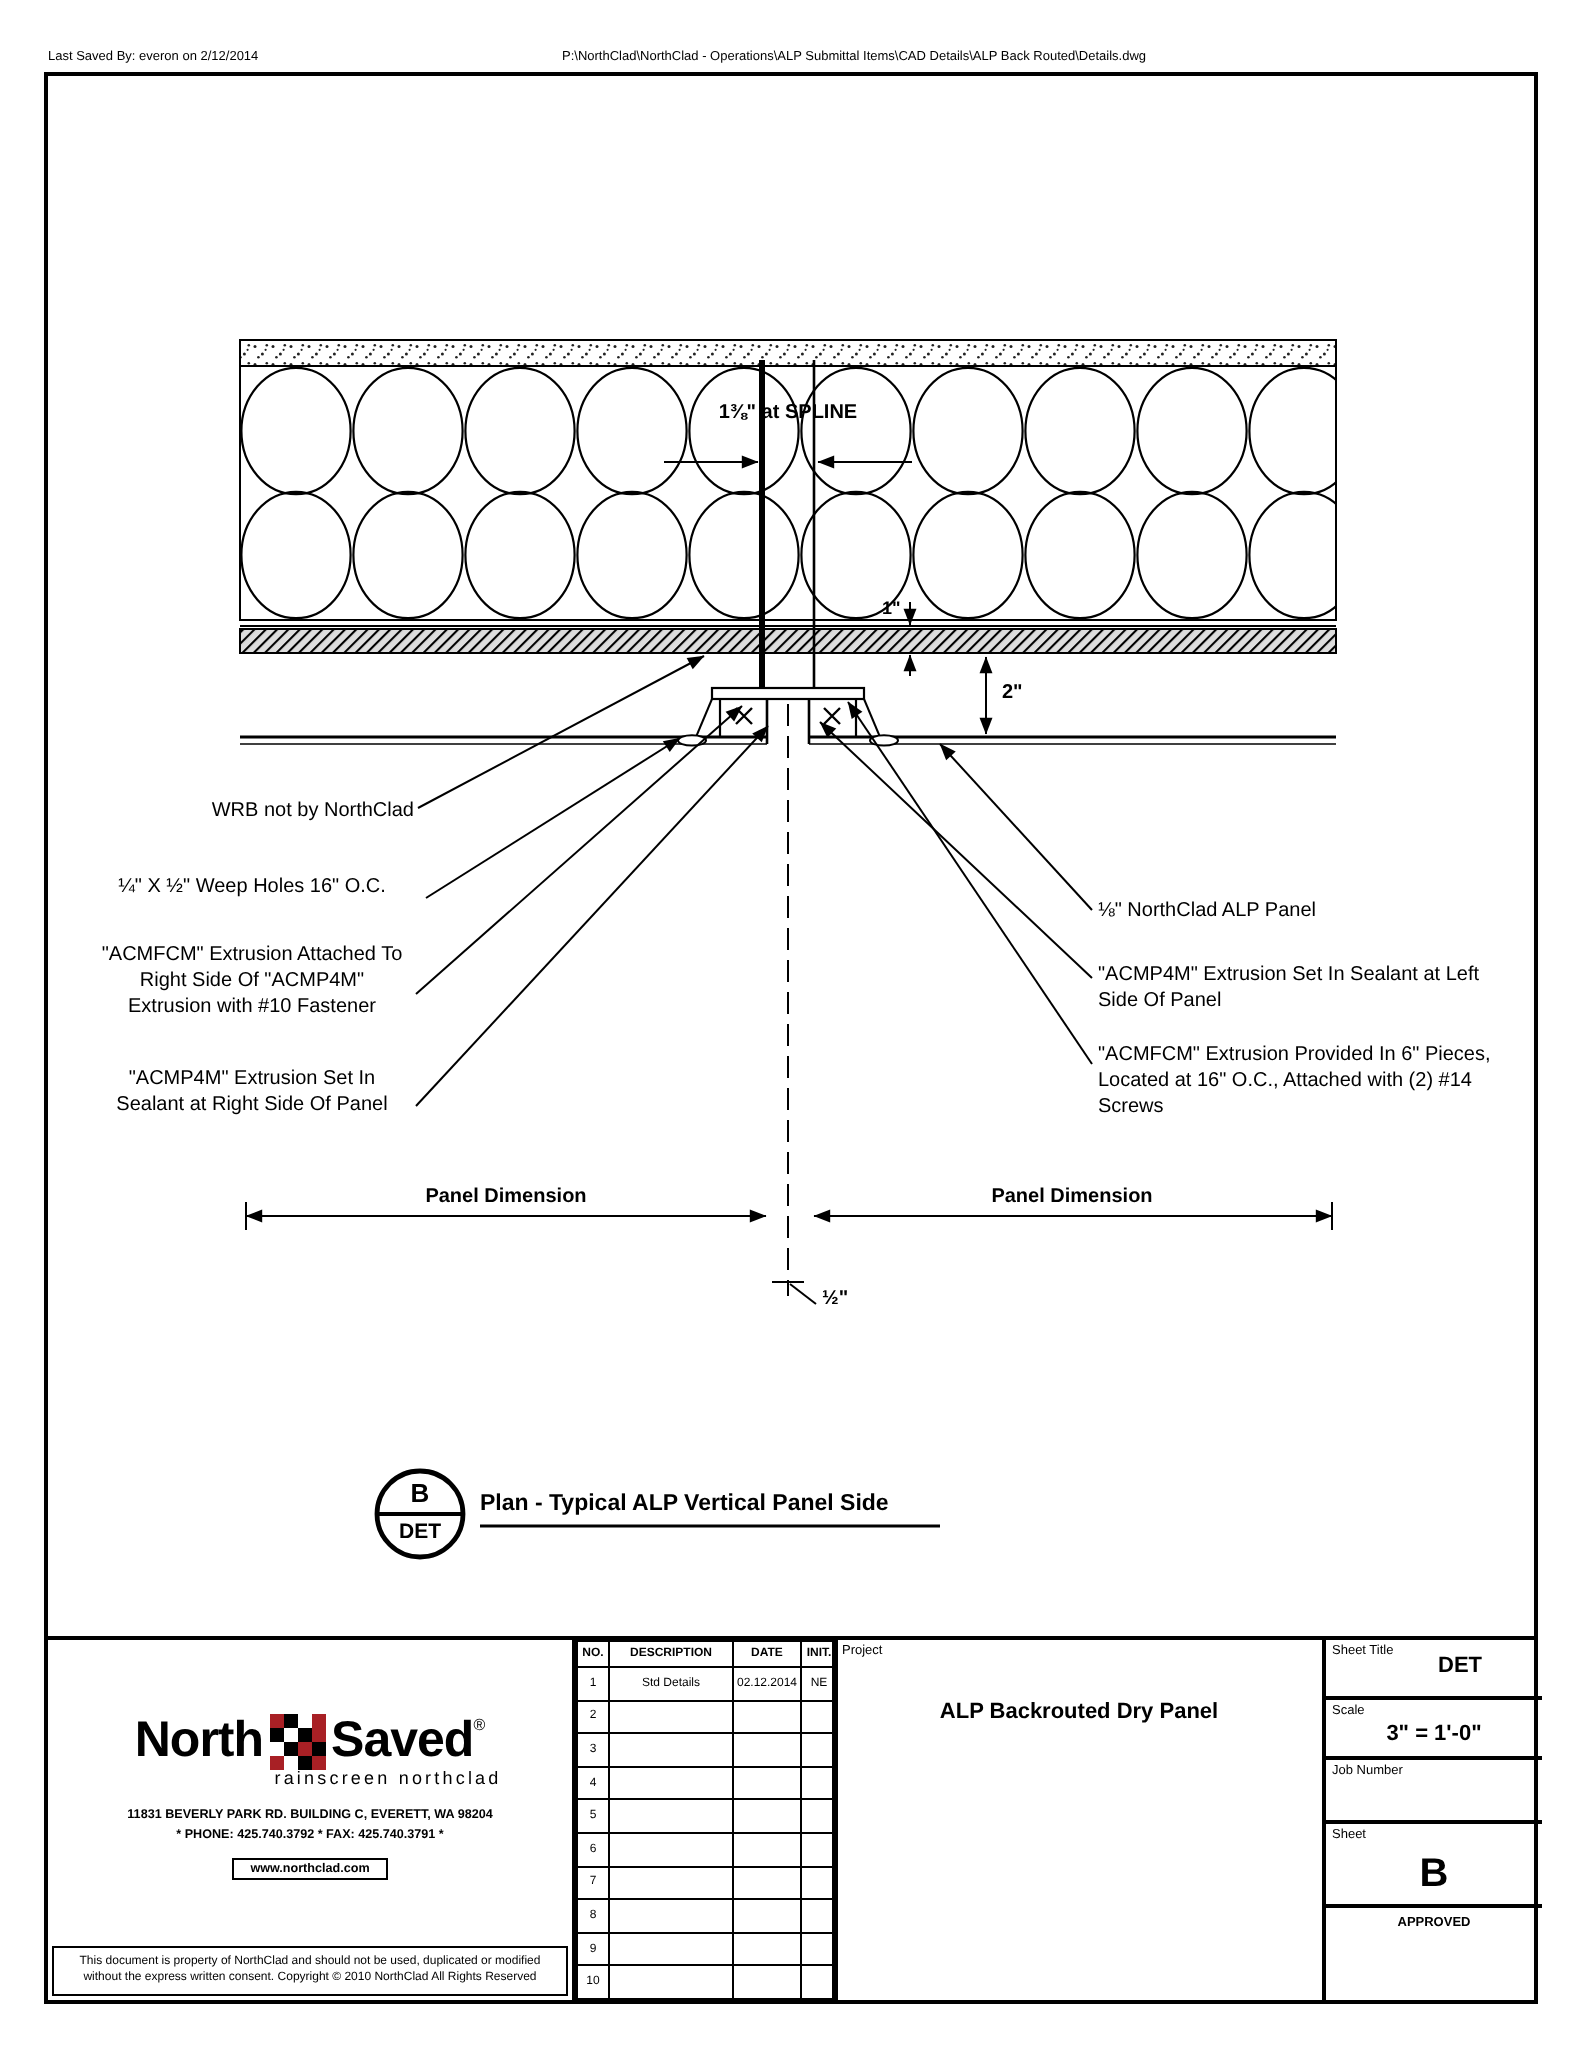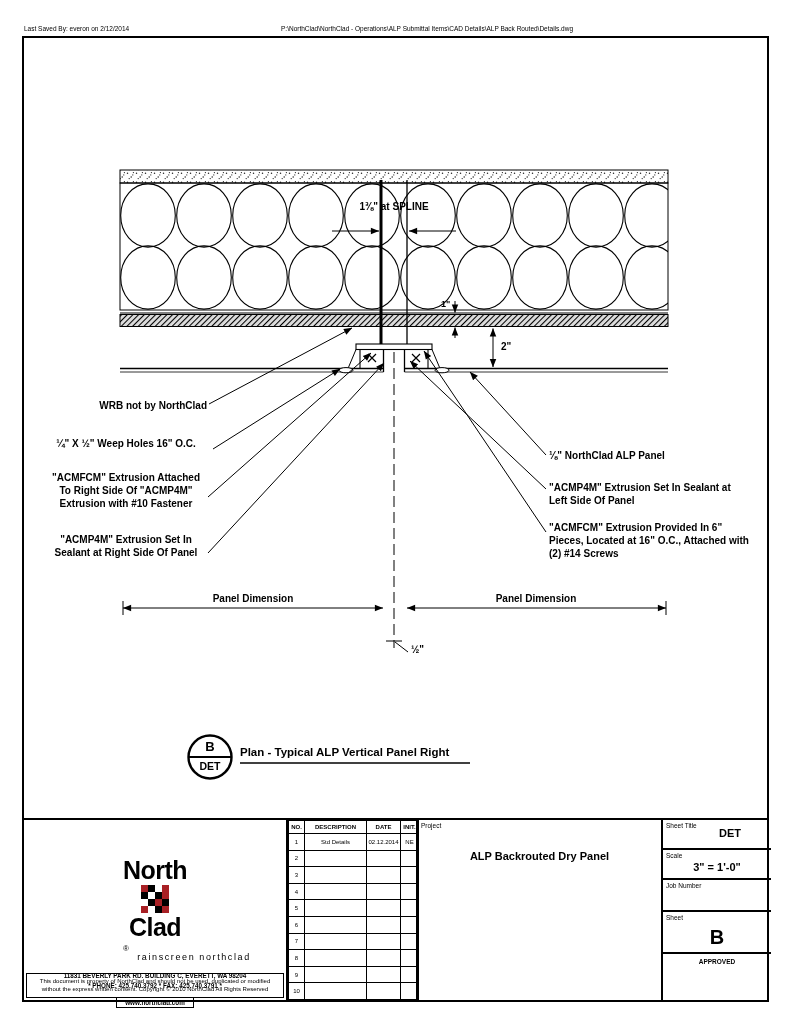--- a/index.html
+++ b/index.html
@@ -2,35 +2,35 @@
 <html><head>
 <meta charset="utf-8">
 <style>
   * { margin:0; padding:0; box-sizing:border-box; }
   html,body { width:791px; height:1024px; background:#fff; color:#000;
     font-family:"Liberation Sans", sans-serif; position:relative; overflow:hidden; }
   svg.drawing { position:absolute; left:0; top:0; z-index:1; pointer-events:none; }
   .topbar-text { position:absolute; font-size:6.5px; z-index:3; }
   .sheet-border { position:absolute; left:22px; top:36px; width:747px; height:966px;
     border:2.5px solid #000; z-index:0; }
-  .lbl { position:absolute; font-size:10px; font-weight:700; line-height:1.32; z-index:3; }
+  .lbl { position:absolute; font-size:10px; font-weight:400; line-height:1.32; z-index:3; }
   .dim { position:absolute; font-size:10px; font-weight:700; z-index:3; white-space:nowrap; }
   .bubble-letter { position:absolute; font-size:13px; font-weight:700; text-align:center; z-index:3; }
   .detail-title { position:absolute; font-size:11.5px; font-weight:700; z-index:3; }
 
   
   .titleblock { position:absolute; left:22px; top:818px; width:747px; height:184px;
     border:2.5px solid #000; z-index:2; background:#fff; }
   .tb-cell { position:absolute; top:0; height:100%; border-right:2px solid #000; }
   .tb-logo { left:0; width:264px; text-align:center; }
   .tb-rev { left:264px; width:130px; }
   .tb-project { left:394px; width:245px; }
   .tb-right { left:639px; width:108px; border-right:none; }
 
-  .logo-row { display:inline-flex; align-items:center; margin-top:36px;flex-direction:column; }
+  .logo-row { display:inline-flex; align-items:center; margin-top:36px; }
   .logo-word { font-size:25px; font-weight:800; letter-spacing:-0.5px; }
   .logo-reg { font-size:8px; align-self:flex-start; margin-top:2px; }
   .logo-checker { display:inline-grid; grid-template-columns:repeat(4,7px);
     grid-auto-rows:7px; margin:0 3px; }
   .logo-checker i { display:block; width:7px; height:7px; }
   .logo-checker .k { background:#000; }
   .logo-checker .w { background:#fff; }
   .logo-checker .r { background:#a82025; }
   .logo-tagline { font-size:9px; letter-spacing:1.6px; margin-top:-1px; padding-left:78px; }
   .addr { font-size:6.3px; font-weight:700; line-height:1.55; }
@@ -159,21 +159,21 @@
 <div class="lbl" style="left:50px; top:437px; width:152px; text-align:center;">¼" X ½" Weep Holes 16" O.C.</div>
 <div class="lbl" style="left:50px; top:471px; width:152px; text-align:center;">"ACMFCM" Extrusion Attached To Right Side Of "ACMP4M" Extrusion with #10 Fastener</div>
 <div class="lbl" style="left:50px; top:533px; width:152px; text-align:center;">"ACMP4M" Extrusion Set In Sealant at Right Side Of Panel</div>
 
 <div class="lbl" style="left:549px; top:449px; width:205px;">⅛" NorthClad ALP Panel</div>
 <div class="lbl" style="left:549px; top:481px; width:198px;">"ACMP4M" Extrusion Set In Sealant at Left Side Of Panel</div>
 <div class="lbl" style="left:549px; top:521px; width:207px;">"ACMFCM" Extrusion Provided In 6" Pieces, Located at 16" O.C., Attached with (2) #14 Screws</div>
 
 <div class="bubble-letter" style="left:197px; top:739px; width:26px;">B</div>
 <div class="bubble-letter" style="left:192px; top:760px; width:36px; font-size:10.5px;">DET</div>
-<div class="detail-title" style="left:240px; top:746px;">Plan - Typical ALP Vertical Panel Right</div>
+<div class="detail-title" style="left:240px; top:746px;">Plan - Typical ALP Vertical Panel Side</div>
 
 <div class="titleblock">
 
   <div class="tb-cell tb-logo">
     <div class="logo-row">
       <span class="logo-word">North</span>
       <span class="logo-checker">
         <i class="r" style="background: rgb(168, 32, 37);"></i>
           <i class="k"></i>
           <i class="w"></i>
@@ -184,21 +184,21 @@
           <i class="r" style="background: rgb(168, 32, 37);"></i>
         <i class="w"></i>
           <i class="k"></i>
           <i class="r" style="background: rgb(168, 32, 37);"></i>
           <i class="k"></i>
         <i class="r" style="background: rgb(168, 32, 37);"></i>
           <i class="w"></i>
           <i class="k"></i>
           <i class="r" style="background: rgb(168, 32, 37);"></i>
       </span>
-      <span class="logo-word">Clad</span>
+      <span class="logo-word">Saved</span>
       <span class="logo-reg">®</span>
     </div>
     <div class="logo-tagline">rainscreen northclad</div>
     <div class="addr addr-first">11831 BEVERLY PARK RD. BUILDING C, EVERETT, WA 98204</div>
     <div class="addr">* PHONE: 425.740.3792 * FAX: 425.740.3791 *</div>
     <div class="addr-box">www.northclad.com</div>
     <div class="disclaimer">This document is property of NorthClad and should not be used, duplicated or modified without the express written consent.  Copyright © 2010 NorthClad All Rights Reserved</div>
   </div>
 
   <div class="tb-cell tb-rev">

